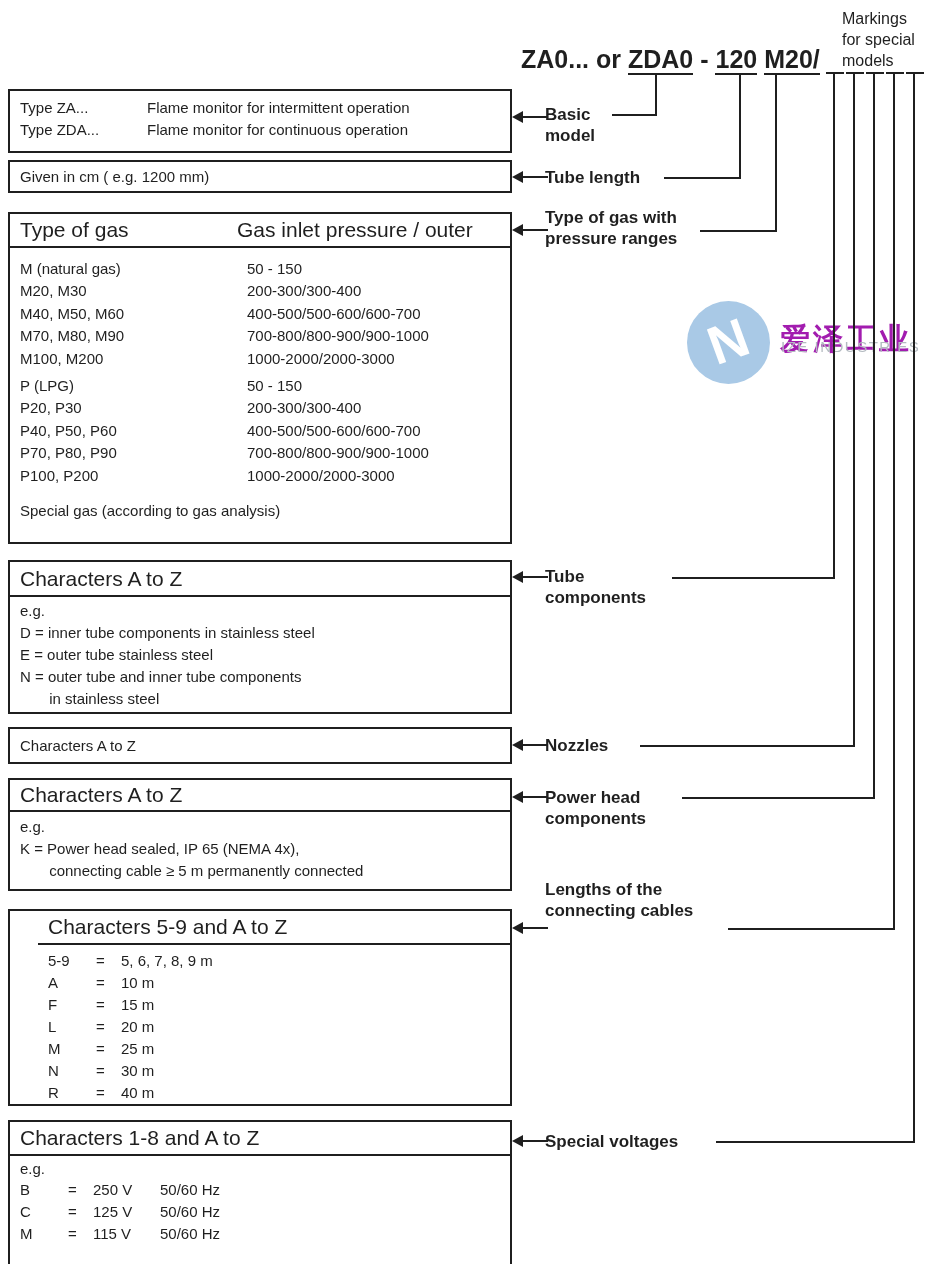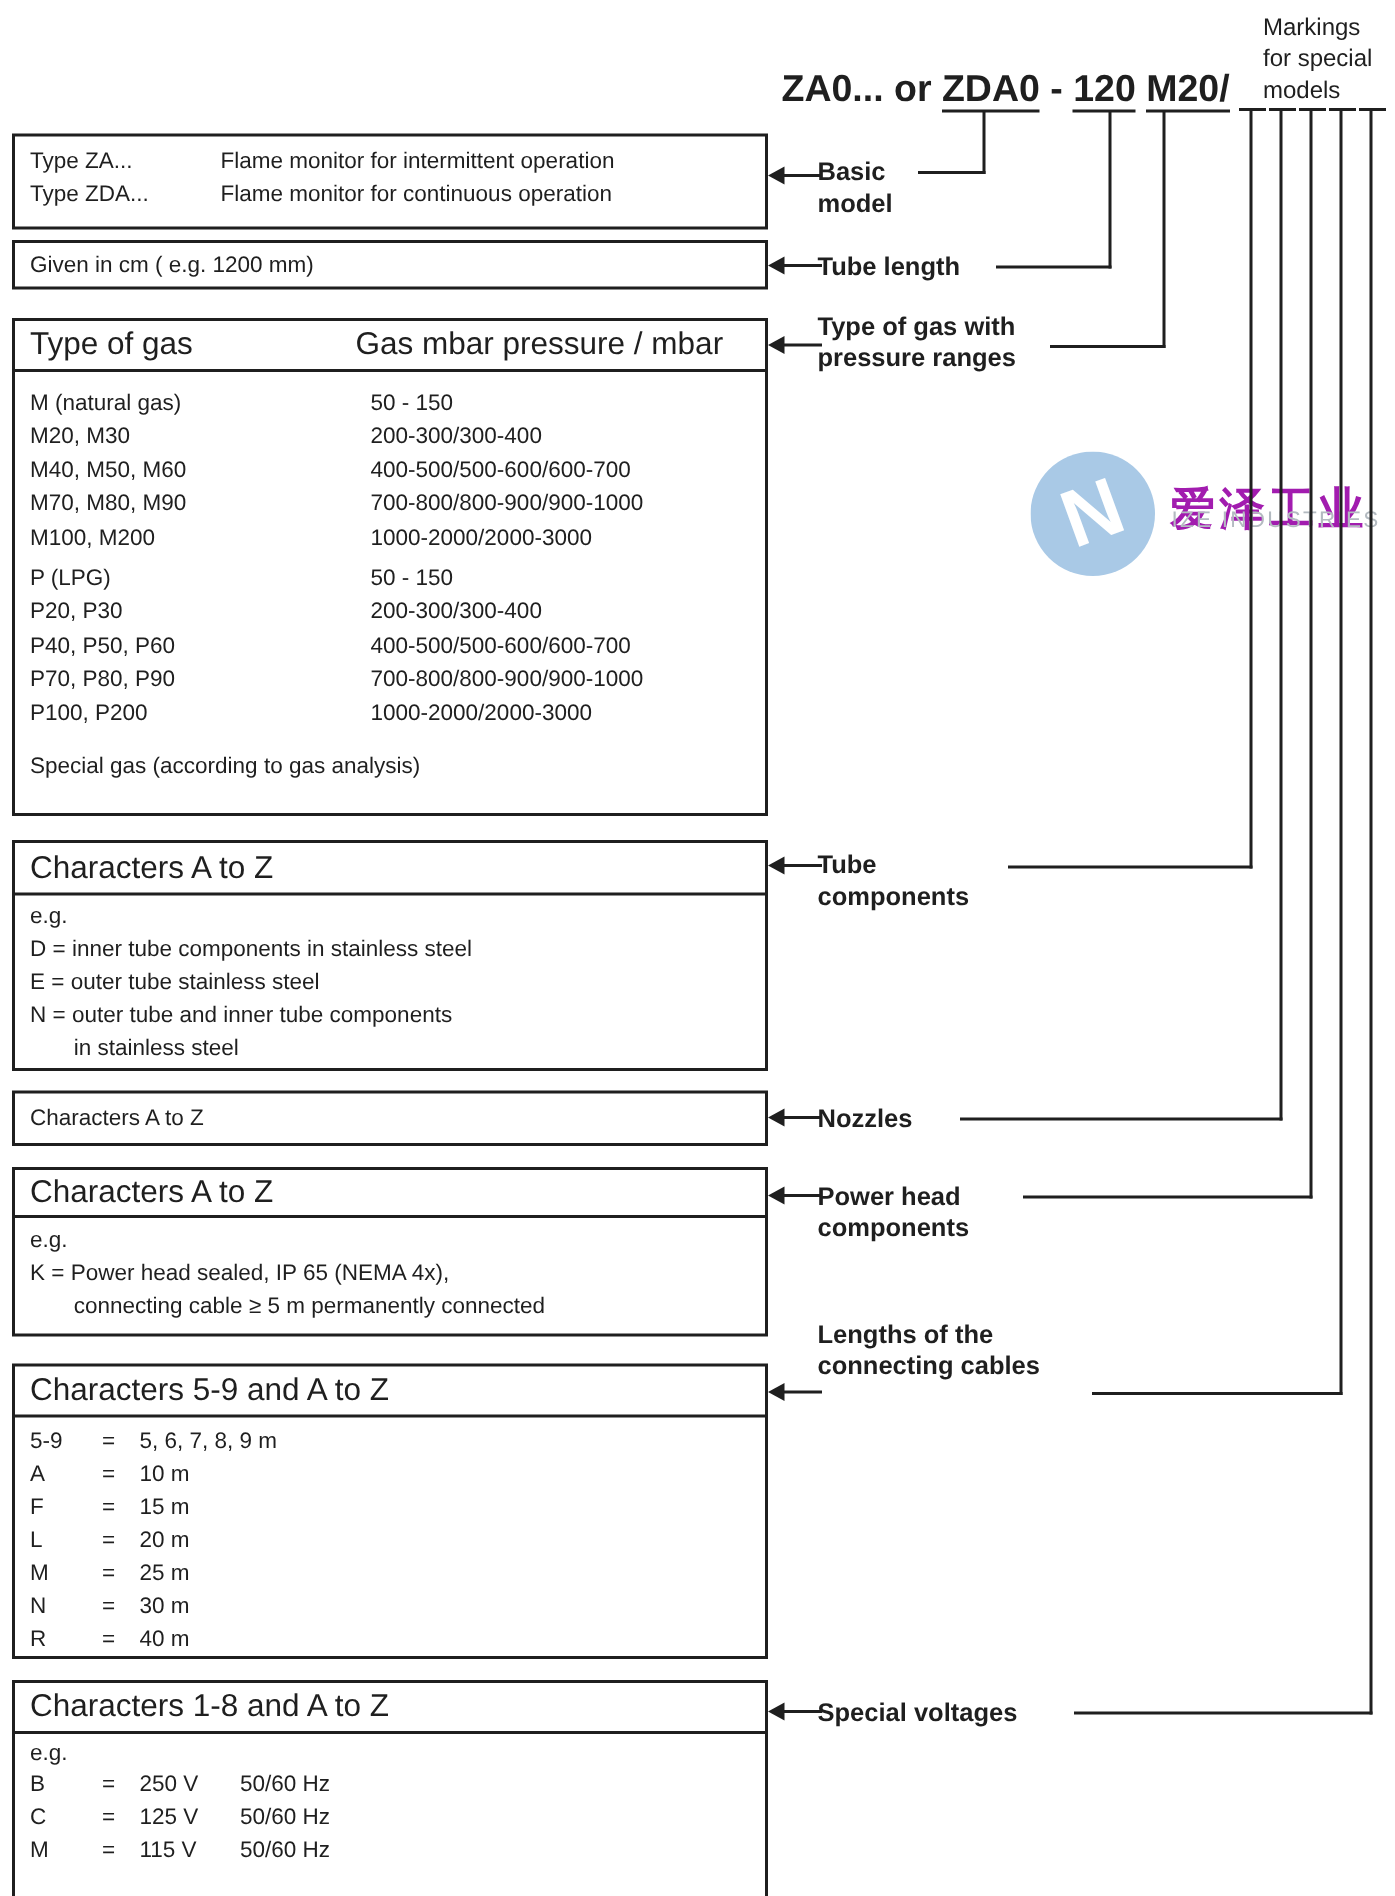--- a/index.html
+++ b/index.html
@@ -126,21 +126,21 @@
       </div>
   </div>
 
   <div class="box" style="top:160px;height:33px;">
     <div class="f15 pad10" style="line-height:29px;">Given in cm ( e.g. 1200 mm)</div>
   </div>
 
   <div class="box" style="top:212px;height:332px;">
     <div class="hdr" style="height:34px;padding-left:0;">
       <span class="pad10" style="width:217px;display:inline-block;">Type of gas</span>
-      <span>Gas mbar pressure / mbar</span>
+      <span>Gas inlet pressure / outer</span>
     </div>
     <div class="g2b pad10" id="gas-m" style="margin-top:10px;">
         <span>M (natural gas)</span>
         <span>50 - 150</span>
         <span>M20, M30</span>
         <span>200-300/300-400</span>
         <span>M40, M50, M60</span>
         <span>400-500/500-600/600-700</span>
         <span>M70, M80, M90</span>
         <span>700-800/800-900/900-1000</span>
@@ -179,21 +179,21 @@
 
   <div class="box" style="top:778px;height:113px;">
     <div class="hdr" style="height:32px;">Characters A to Z</div>
     <div class="prelines pad10" id="b6-lines" style="padding-top:4px;">
         <div>e.g.</div>
         <div>K = Power head sealed, IP 65 (NEMA 4x),</div>
         <div>       connecting cable ≥ 5 m permanently connected</div>
       </div>
   </div>
 
-  <div class="box" style="top:909px;height:197px;">
+  <div class="box" style="top:909px;height:197px;padding-left:28px;">
     <div class="hdr" style="height:34px;">Characters 5-9 and A to Z</div>
     <div class="g3 pad10" id="b7-rows" style="padding-top:5px;">
         <span>5-9</span>
         <span>=</span>
         <span>5, 6, 7, 8, 9 m</span>
         <span>A</span>
         <span>=</span>
         <span>10 m</span>
         <span>F</span>
         <span>=</span>

